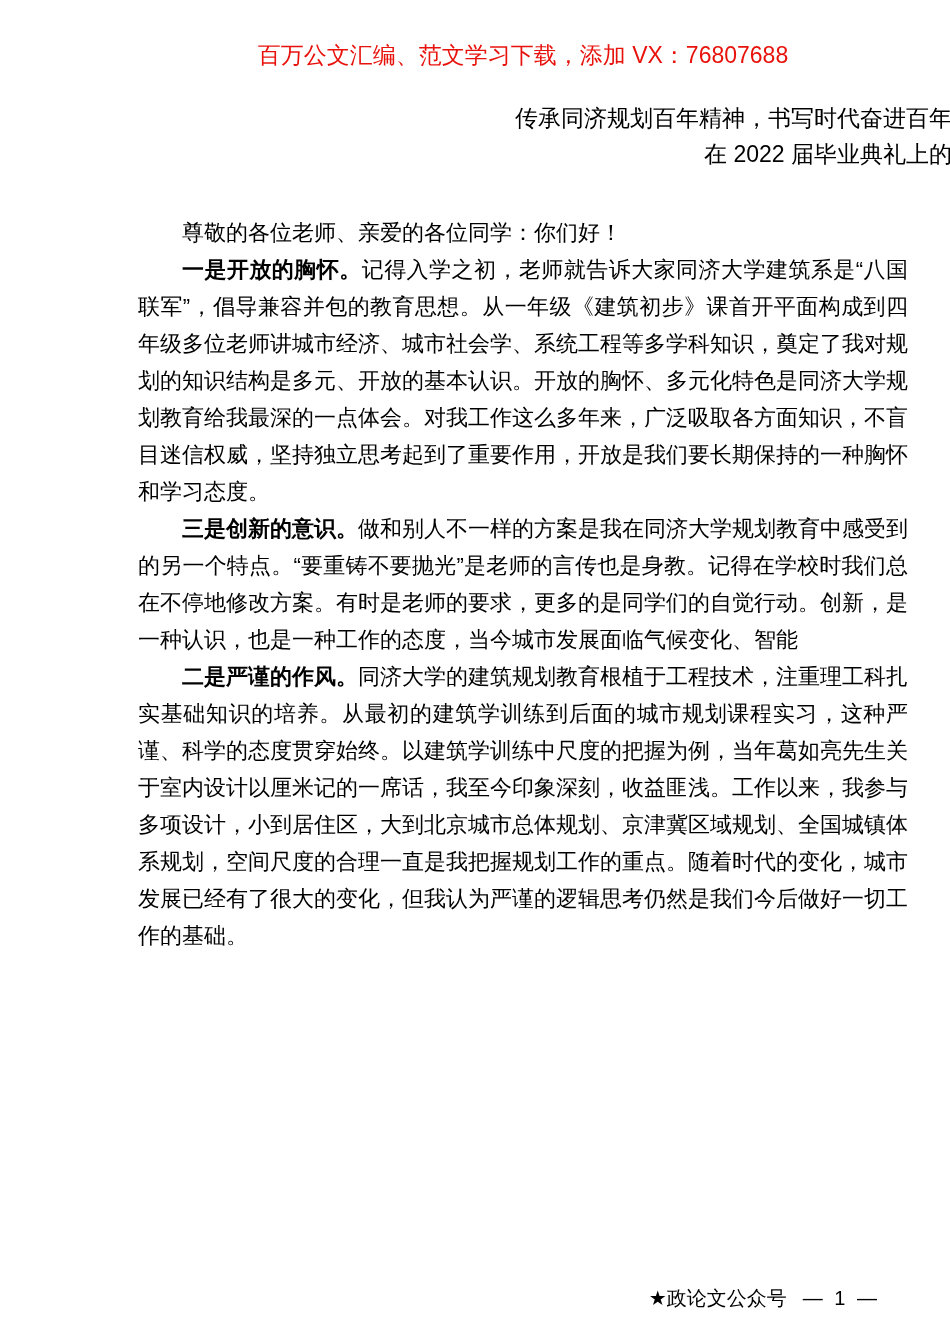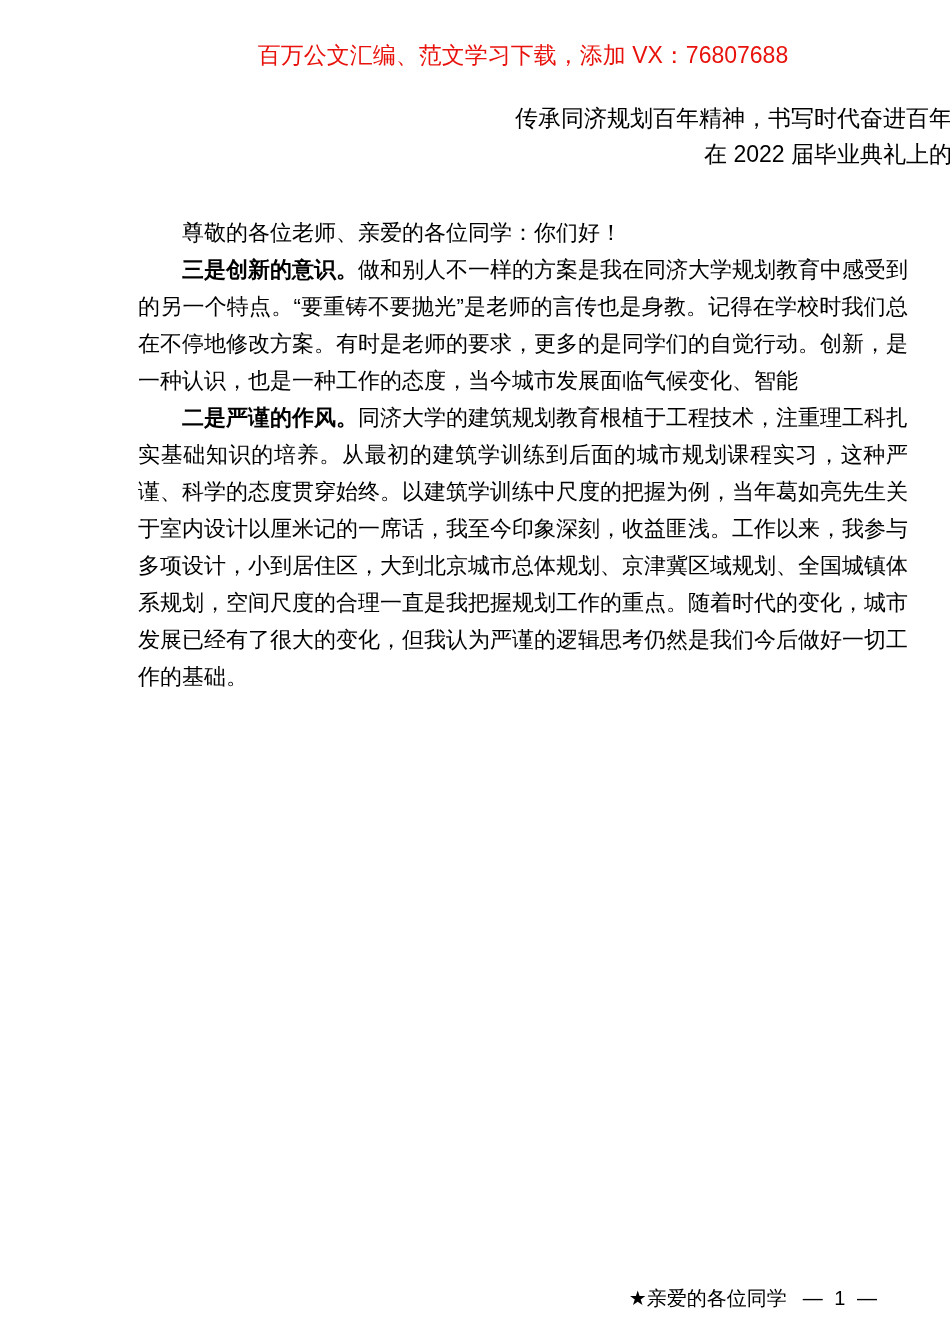--- a/index.html
+++ b/index.html
@@ -68,23 +68,24 @@
 
   <div class="title-block">
     <div class="title-line">传承同济规划百年精神，书写时代奋进百年华章</div>
     <div class="title-line">在 2022 届毕业典礼上的致辞</div>
   </div>
 
   <div class="body-text">
     <p><b class="lead"></b><span>尊敬的各位老师、亲爱的各位同学：你们好！</span></p>
 
 
+    <p><b class="lead">一是开放的胸怀。</b><span>记得入学之初，老师就告诉大家同济大学建筑系是“八国联军”，倡导兼容并包的教育思想。从一年级《建筑初步》课首开平面构成到四年级多位老师讲城市经济、城市社会学、系统工程等多学科知识，奠定了我对规划的知识结构是多元、开放的基本认识。开放的胸怀、多元化特色是同济大学规划教育给我最深的一点体会。对我工作这么多年来，广泛吸取各方面知识，不盲目迷信权威，坚持独立思考起到了重要作用，开放是我们要长期保持的一种胸怀和学习态度。</span></p>
 
     <p><b class="lead">三是创新的意识。</b><span>做和别人不一样的方案是我在同济大学规划教育中感受到的另一个特点。“要重铸不要抛光”是老师的言传也是身教。记得在学校时我们总在不停地修改方案。有时是老师的要求，更多的是同学们的自觉行动。创新，是一种认识，也是一种工作的态度，当今城市发展面临气候变化、智能</span></p>
 
     <p><b class="lead">二是严谨的作风。</b><span>同济大学的建筑规划教育根植于工程技术，注重理工科扎实基础知识的培养。从最初的建筑学训练到后面的城市规划课程实习，这种严谨、科学的态度贯穿始终。以建筑学训练中尺度的把握为例，当年葛如亮先生关于室内设计以厘米记的一席话，我至今印象深刻，收益匪浅。工作以来，我参与多项设计，小到居住区，大到北京城市总体规划、京津冀区域规划、全国城镇体系规划，空间尺度的合理一直是我把握规划工作的重点。随着时代的变化，城市发展已经有了很大的变化，但我认为严谨的逻辑思考仍然是我们今后做好一切工作的基础。</span></p>
   </div>
 
   <div class="footer">
-    <span>★亲爱的各位同学</span><span class="pageno">— 1 —</span>
+    <span>★政论文公众号</span><span class="pageno">— 1 —</span>
   </div>
 
 </div>
 
 </body></html>

